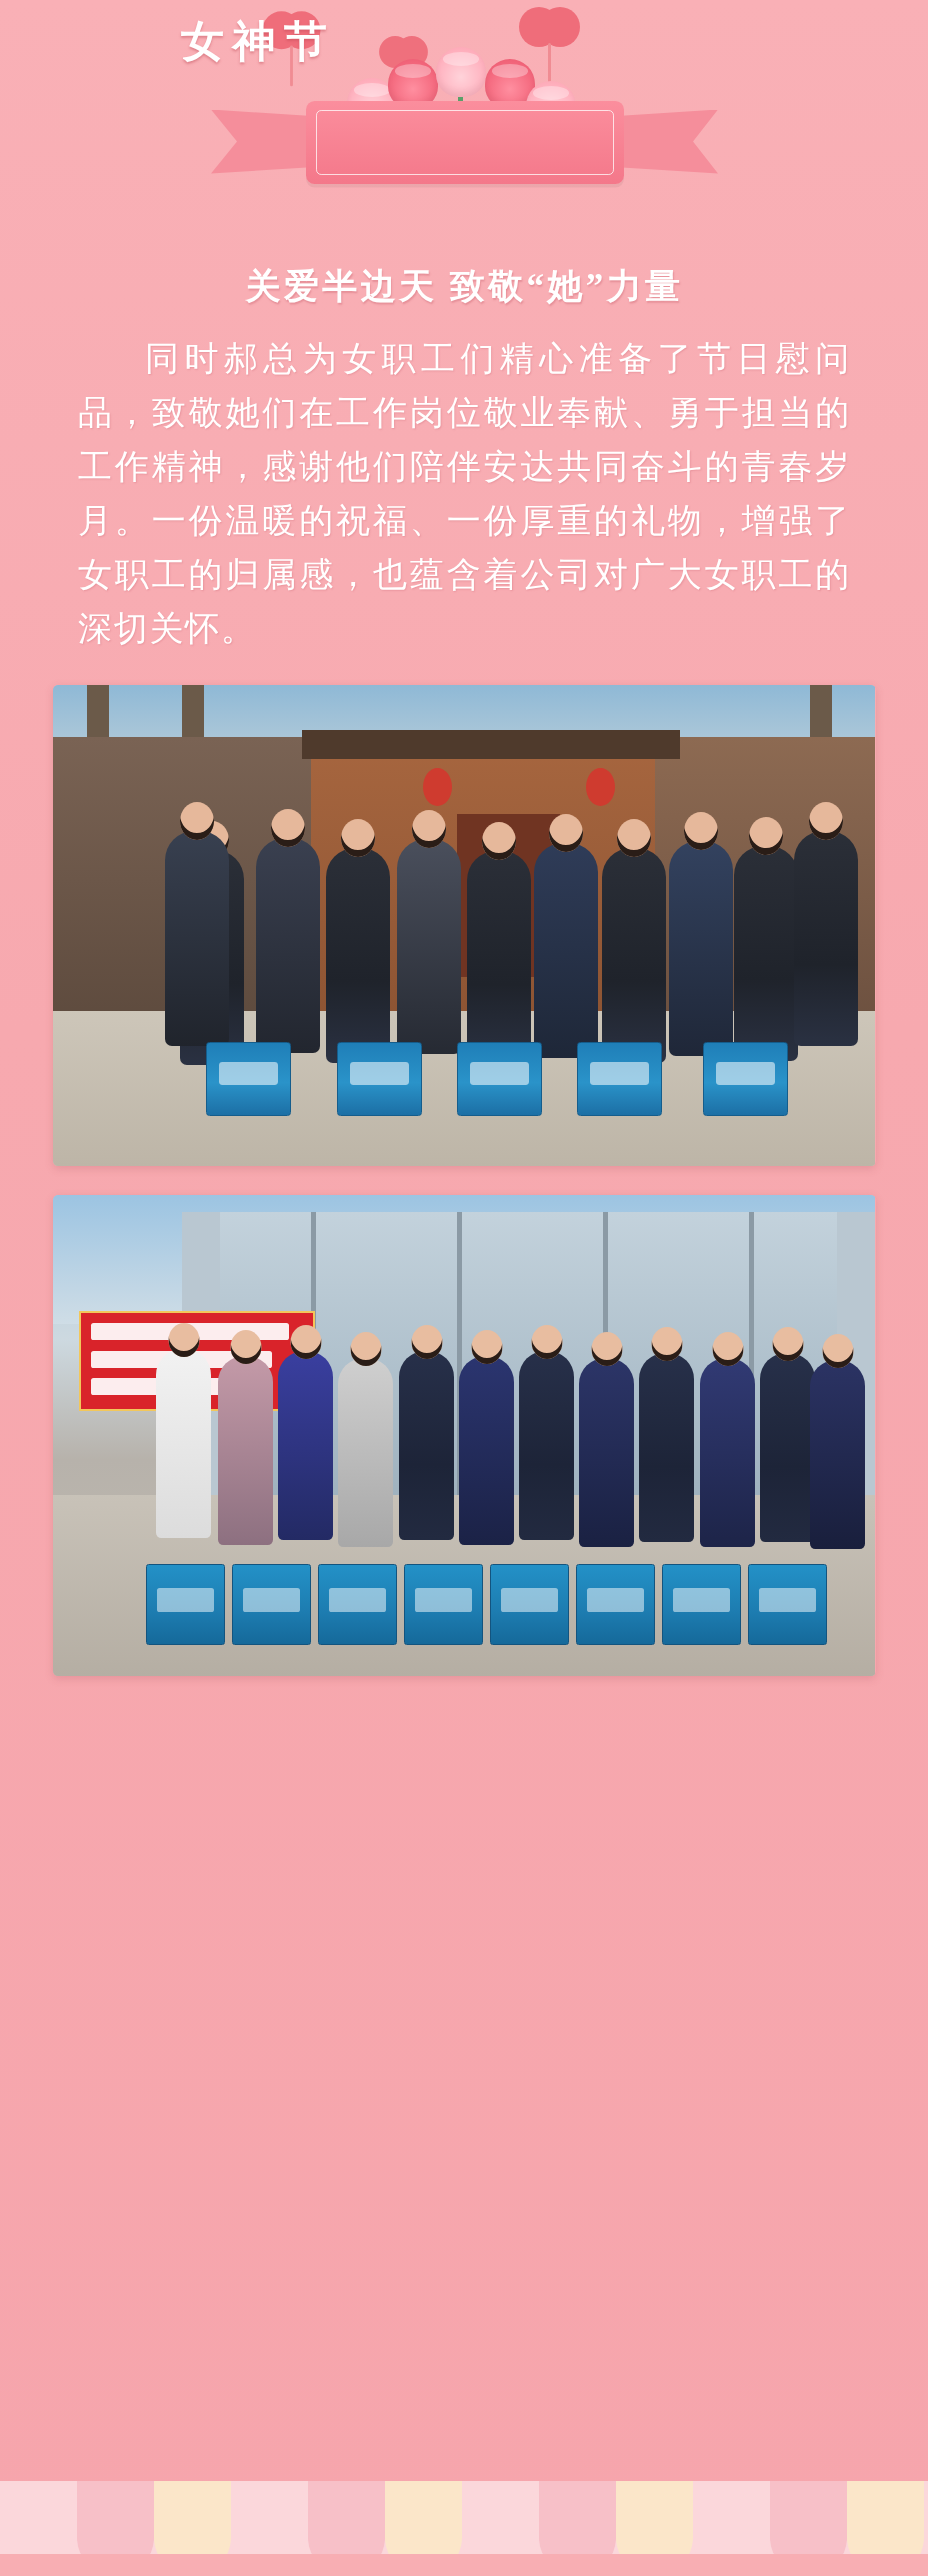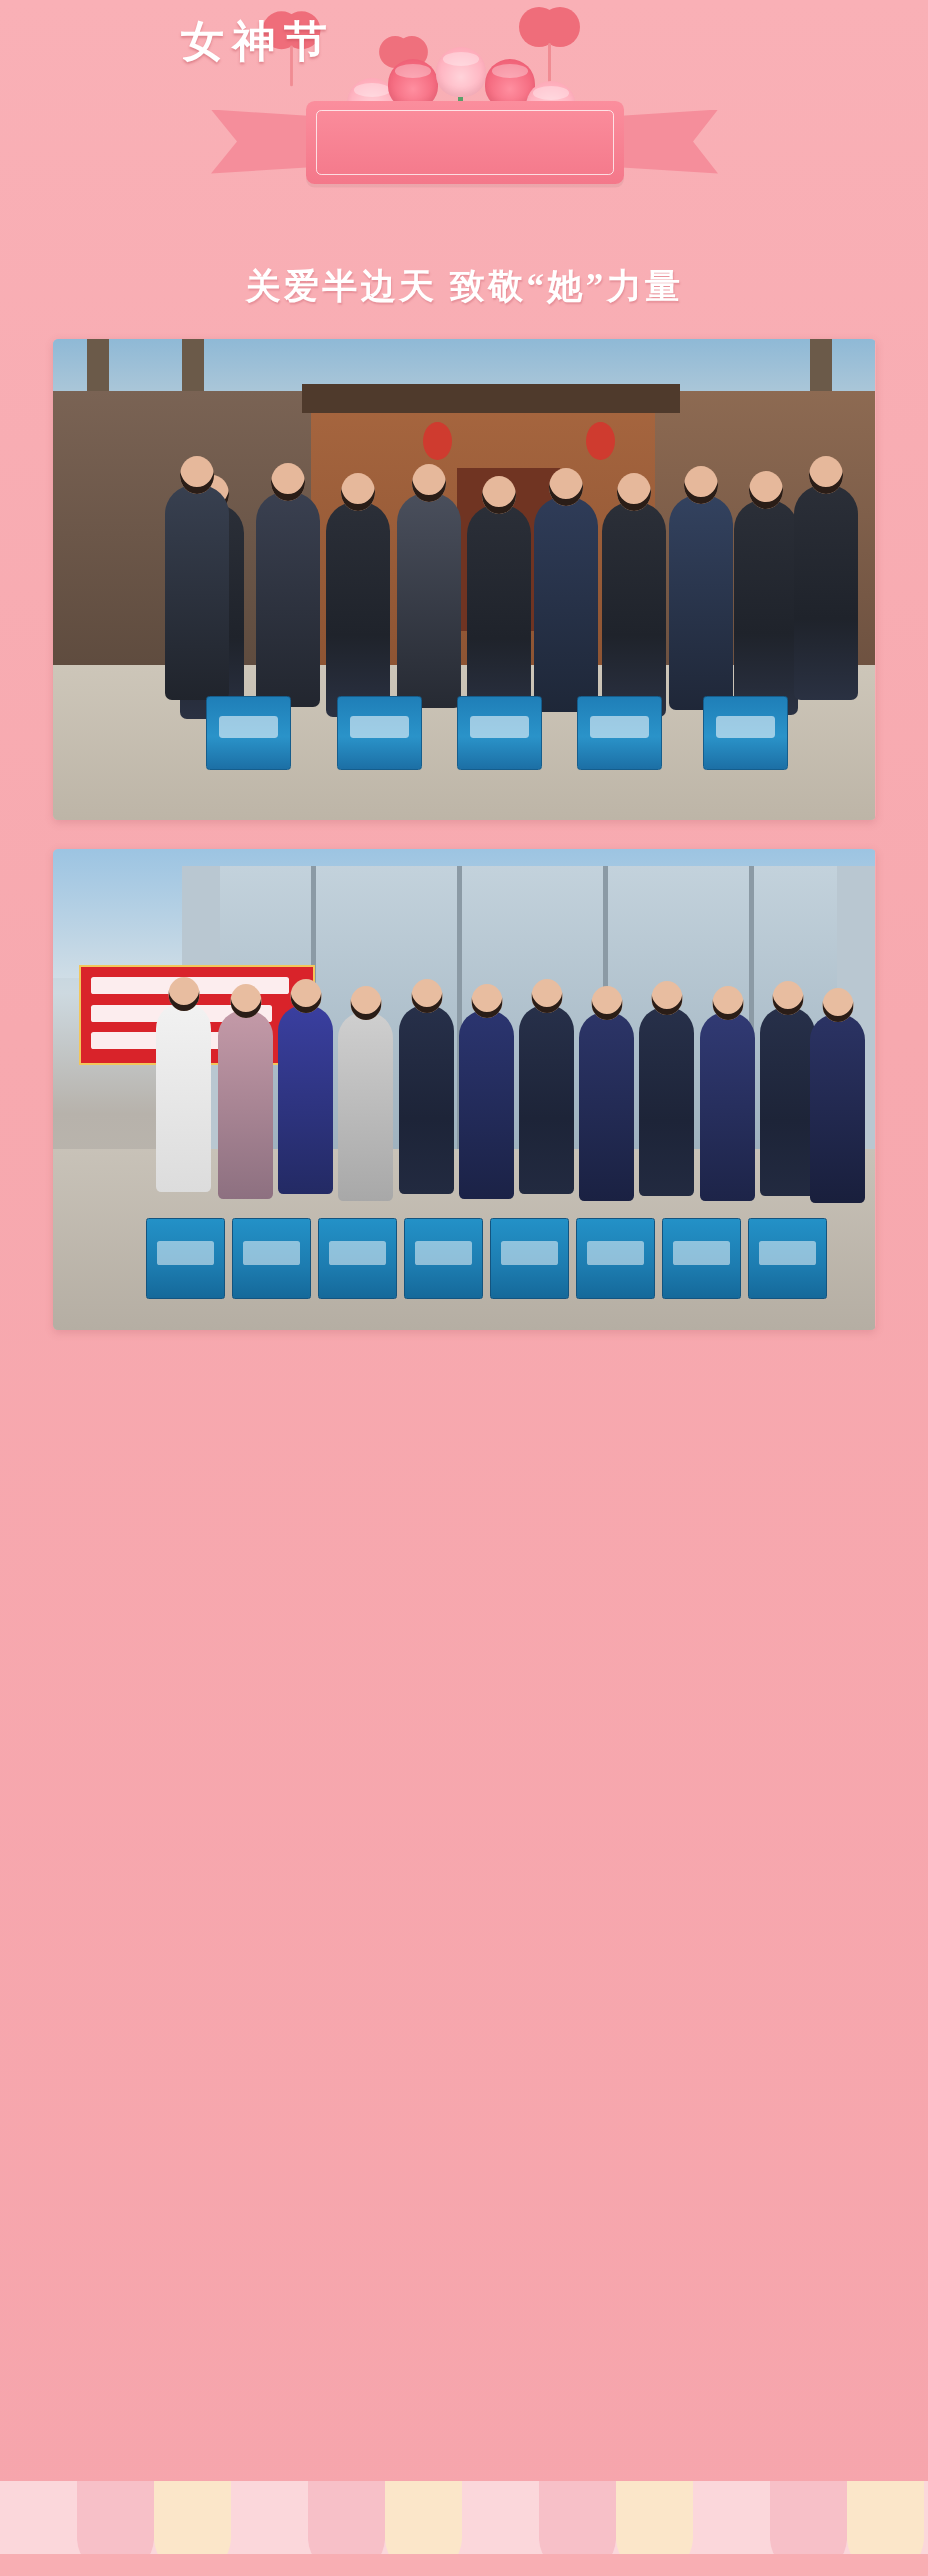--- a/index.html
+++ b/index.html
@@ -358,20 +358,21 @@
       <div class="tail right"></div>
       <div class="center">
           <div class="inner"></div>
         </div>
     </div>
     <div class="ribbon-title">女神节</div>
   </div>
 
   <div class="content">
     <div class="headline">关爱半边天  致敬“她”力量</div>
+    <p class="para">同时郝总为女职工们精心准备了节日慰问品，致敬她们在工作岗位敬业奉献、勇于担当的工作精神，感谢他们陪伴安达共同奋斗的青春岁月。一份温暖的祝福、一份厚重的礼物，增强了女职工的归属感，也蕴含着公司对广大女职工的深切关怀。</p>
   </div>
 
   <div class="photo-wrap">
     <div class="photo p1">
       <div class="sky"></div>
       <div class="tree t1"></div>
         <div class="tree t2"></div>
         <div class="tree t3"></div>
       <div class="building bld-left"></div>
       <div class="building bld-mid"></div>

